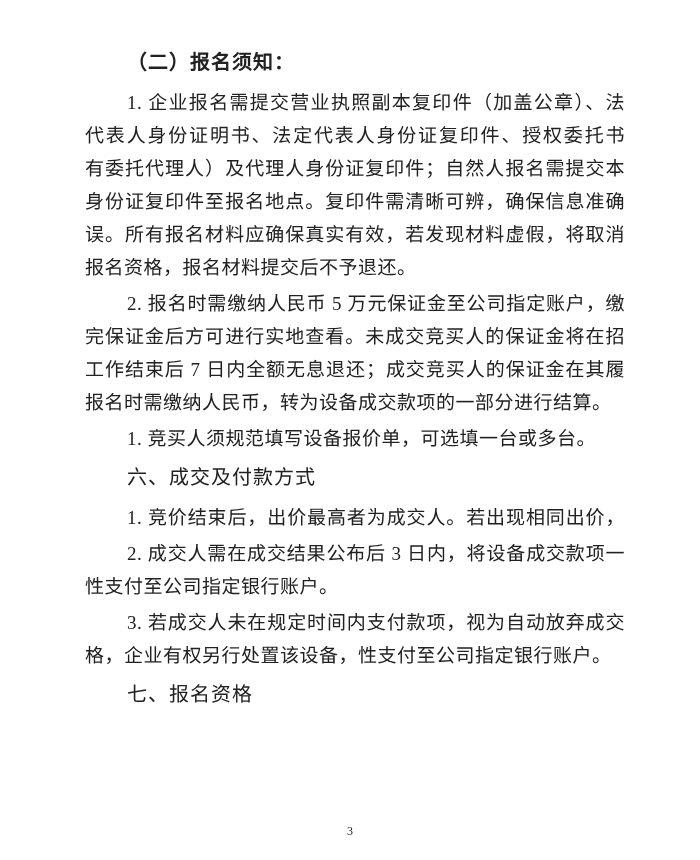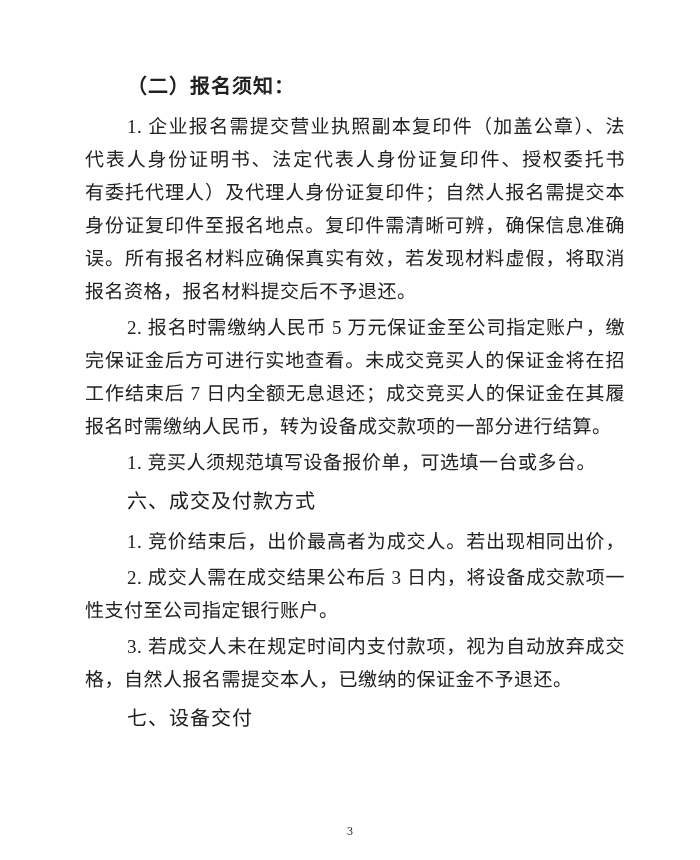--- a/index.html
+++ b/index.html
@@ -12,21 +12,21 @@
     width: 700px;
     height: 860px;
     background: #ffffff;
     overflow: hidden;
     font-family: "Liberation Serif", "DejaVu Serif", serif;
     color: #212121;
   }
   .content {
     position: absolute;
     left: 85px;
-    top: 64px;
+    top: 40px;
     width: 540px;
   }
   .block { margin: 0; }
   .paragraph { margin: 0 0 3px 0; }
   .heading, .subheading { margin: 6px 0 7px 0; }
   .line {
     font-size: 19px;
     line-height: 33px;
     height: 33px;
     overflow: hidden;
@@ -91,20 +91,20 @@
       </div>
       <div class="block paragraph">
         <div class="line indent flush">1. 竞价结束后，出价最高者为成交人。若出现相同出价，以</div>
       </div>
       <div class="block paragraph">
         <div class="line indent flush">2. 成交人需在成交结果公布后 3 日内，将设备成交款项一次</div>
         <div class="line">性支付至公司指定银行账户。</div>
       </div>
       <div class="block paragraph">
         <div class="line indent flush">3. 若成交人未在规定时间内支付款项，视为自动放弃成交资</div>
-        <div class="line">格，自然人报名需提交本人，已缴纳的保证金不予退还。</div>
+        <div class="line">格，企业有权另行处置该设备，性支付至公司指定银行账户。</div>
       </div>
       <div class="block heading">
-        <div class="line indent">七、设备交付</div>
+        <div class="line indent">七、报名资格</div>
       </div>
     </div>
   <div class="page-number">3</div>
 </div>
 
 </body></html>

